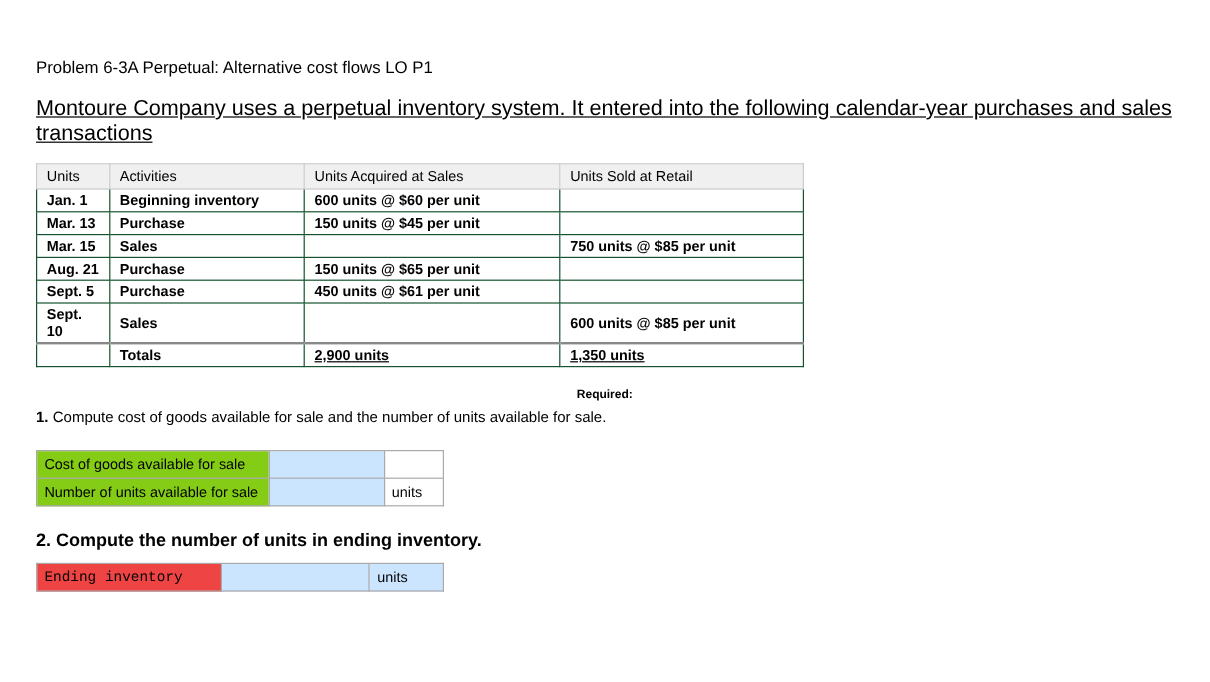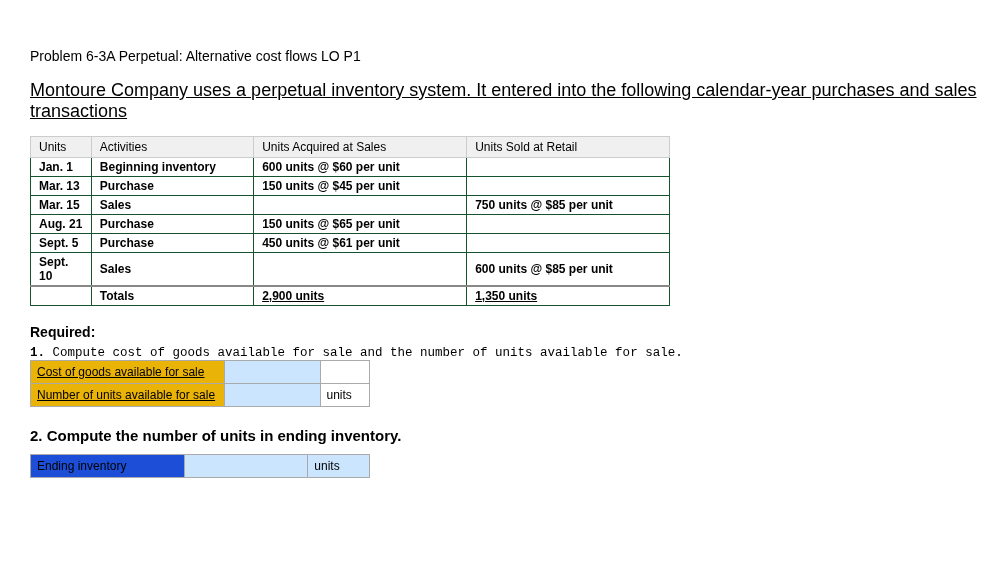--- a/index.html
+++ b/index.html
@@ -67,47 +67,46 @@
       text-decoration: underline;
     }
 
     
     .required-section {
       margin-bottom: 14px;
     }
 
     .required-label {
       font-weight: bold;
-      font-size: 14px;
+      font-size: 10px;
       margin-bottom: 6px;
+      text-align: center;
     }
 
     .question-text {
       font-size: 12.5px;
-      margin-bottom: 0;
-      font-family: Liberation Mono, monospace;
+      margin-bottom: 20px;
     }
 
     
     .answer-table {
       border-collapse: collapse;
       width: 340px;
       font-size: 12px;
       margin-bottom: 20px;
     }
 
     .answer-table td {
       border: 1px solid #aaa;
       padding: 4px 6px;
     }
 
     .answer-table .label-cell {
-      background: #eab308;
+      background: #84cc16;
       width: 200px;
-      text-decoration: underline;
     }
 
     .answer-table .input-cell {
       background: #cce5ff;
       width: 100px;
     }
 
     .answer-table .unit-cell {
       background: #ffffff;
       width: 50px;
@@ -134,22 +133,23 @@
       width: 340px;
       font-size: 12px;
     }
 
     .ending-inv-table td {
       border: 1px solid #aaa;
       padding: 4px 6px;
     }
 
     .ending-inv-table .label-cell {
-      background: #1d4ed8;
+      background: #ef4444;
       width: 150px;
+      font-family: Liberation Mono, monospace;
     }
 
     .ending-inv-table .input-cell {
       background: #cce5ff;
       width: 120px;
     }
 
     .ending-inv-table .unit-cell {
       background: #cce5ff;
       width: 60px;

